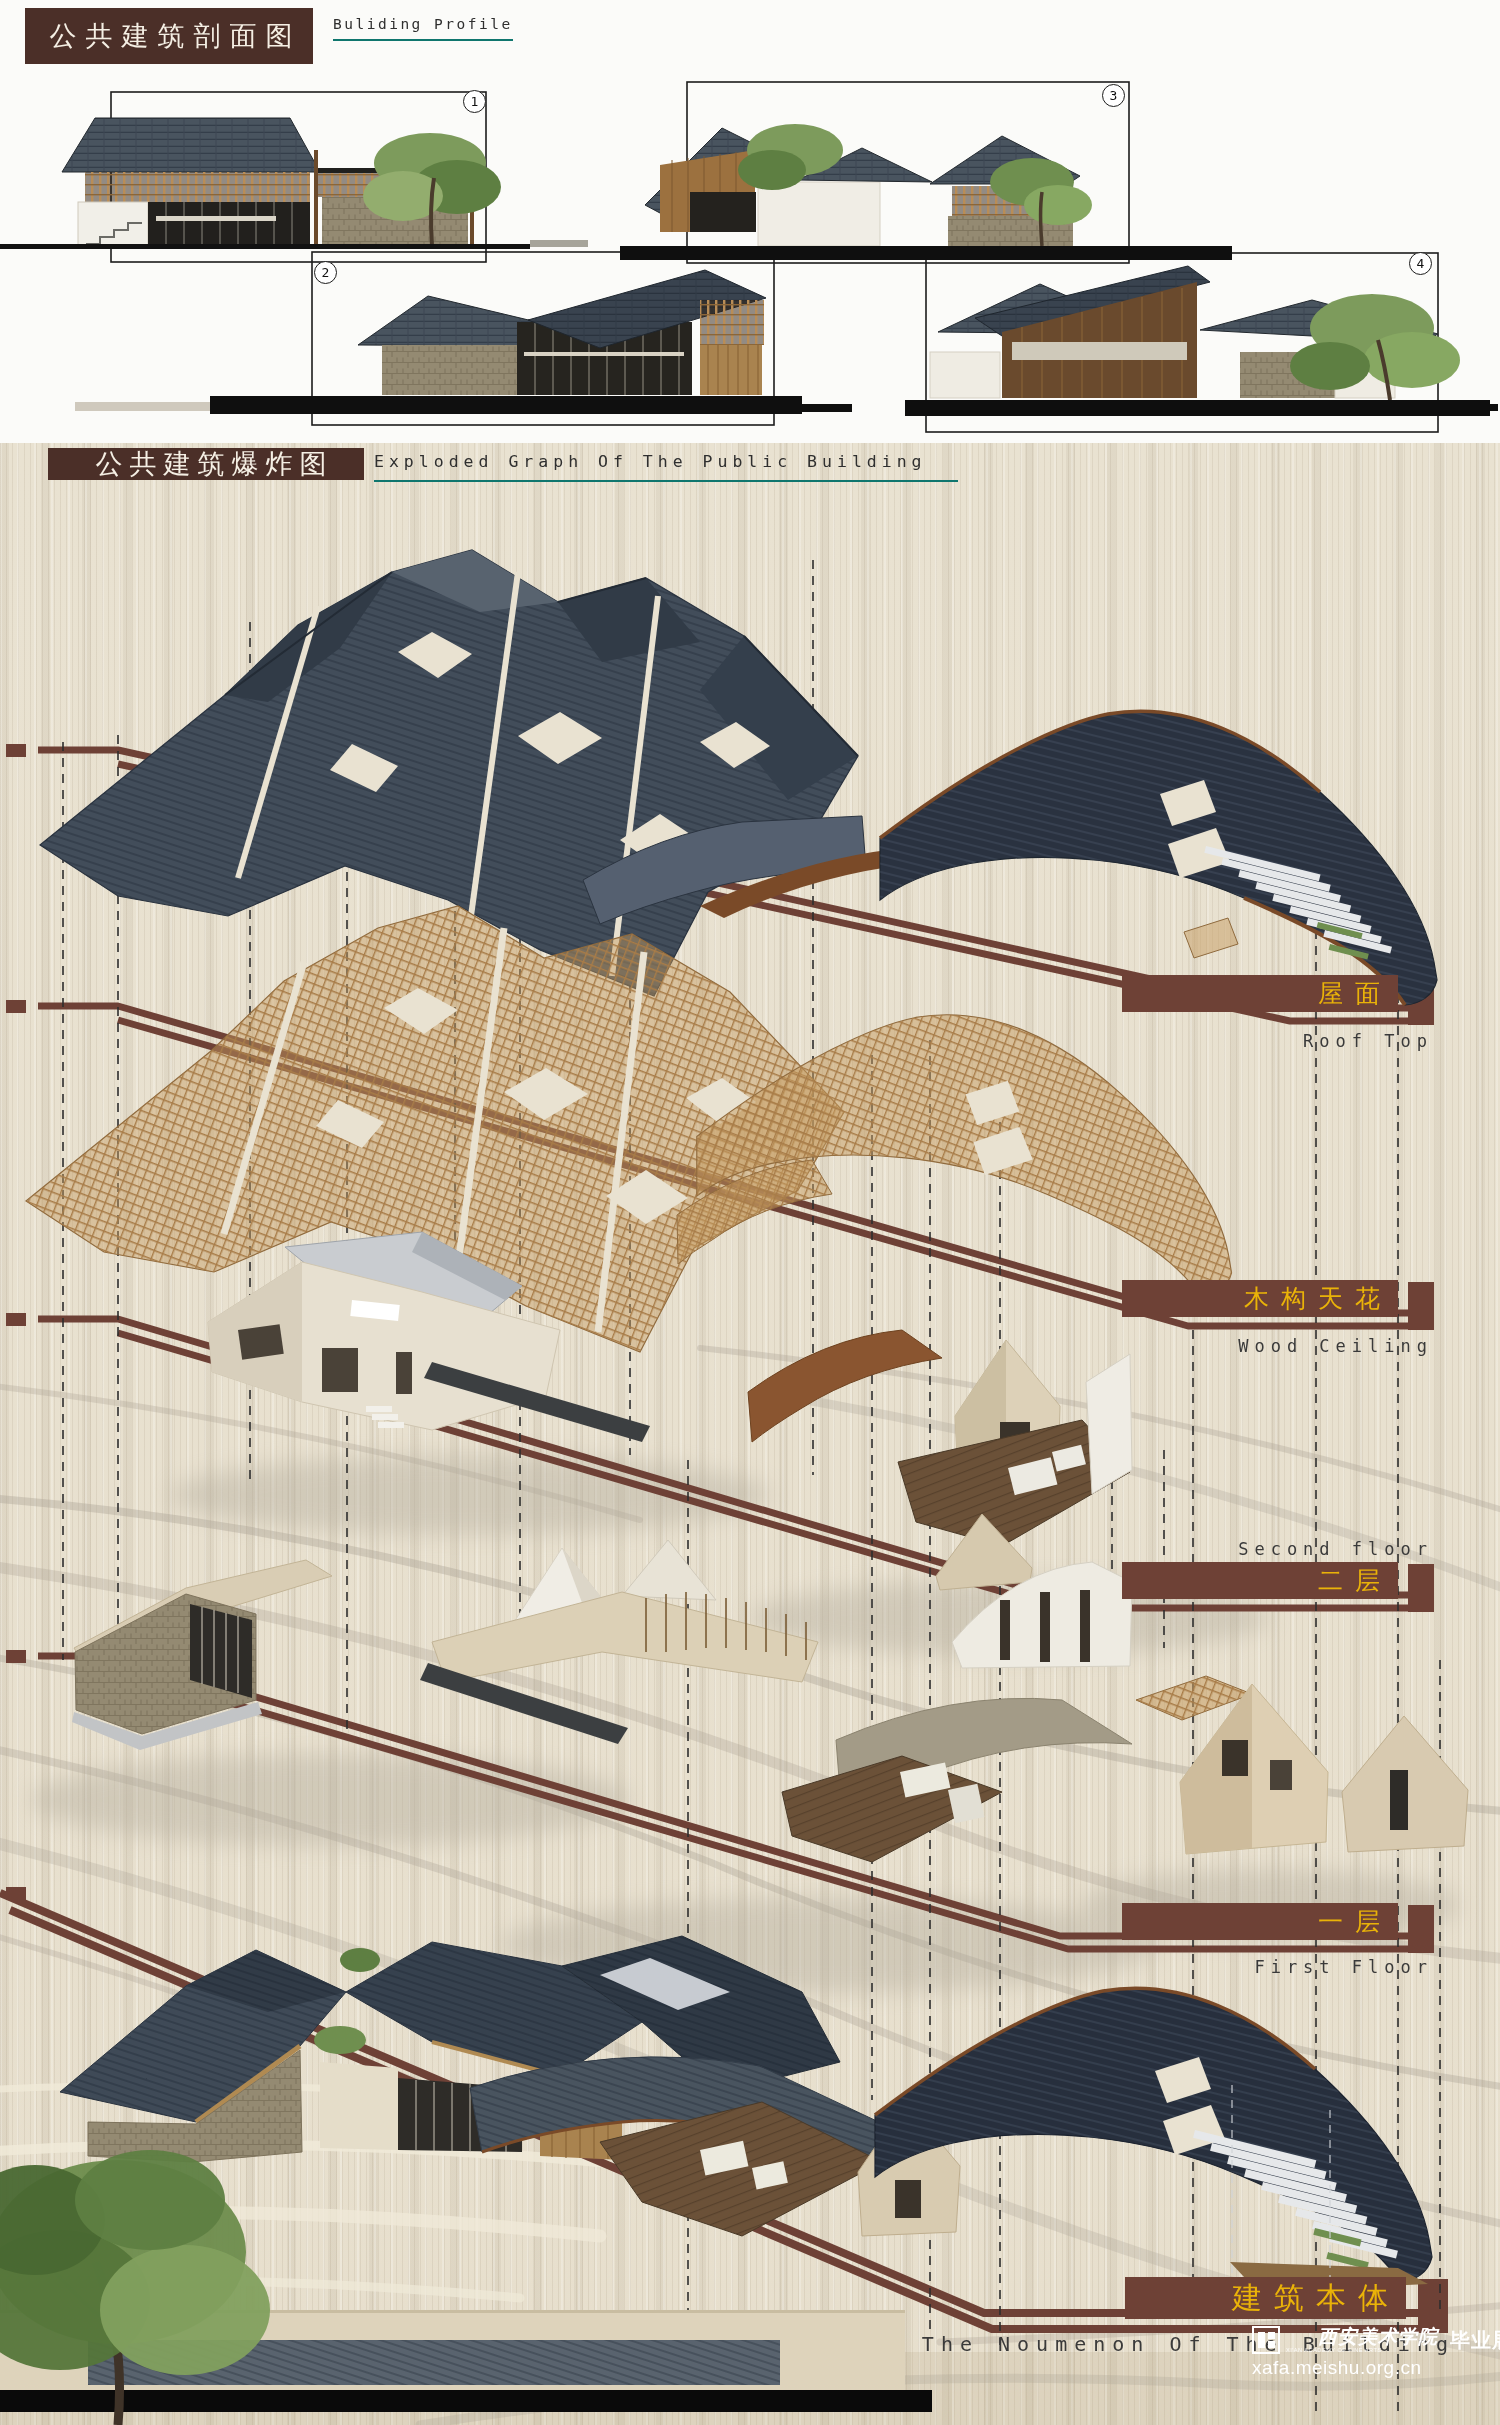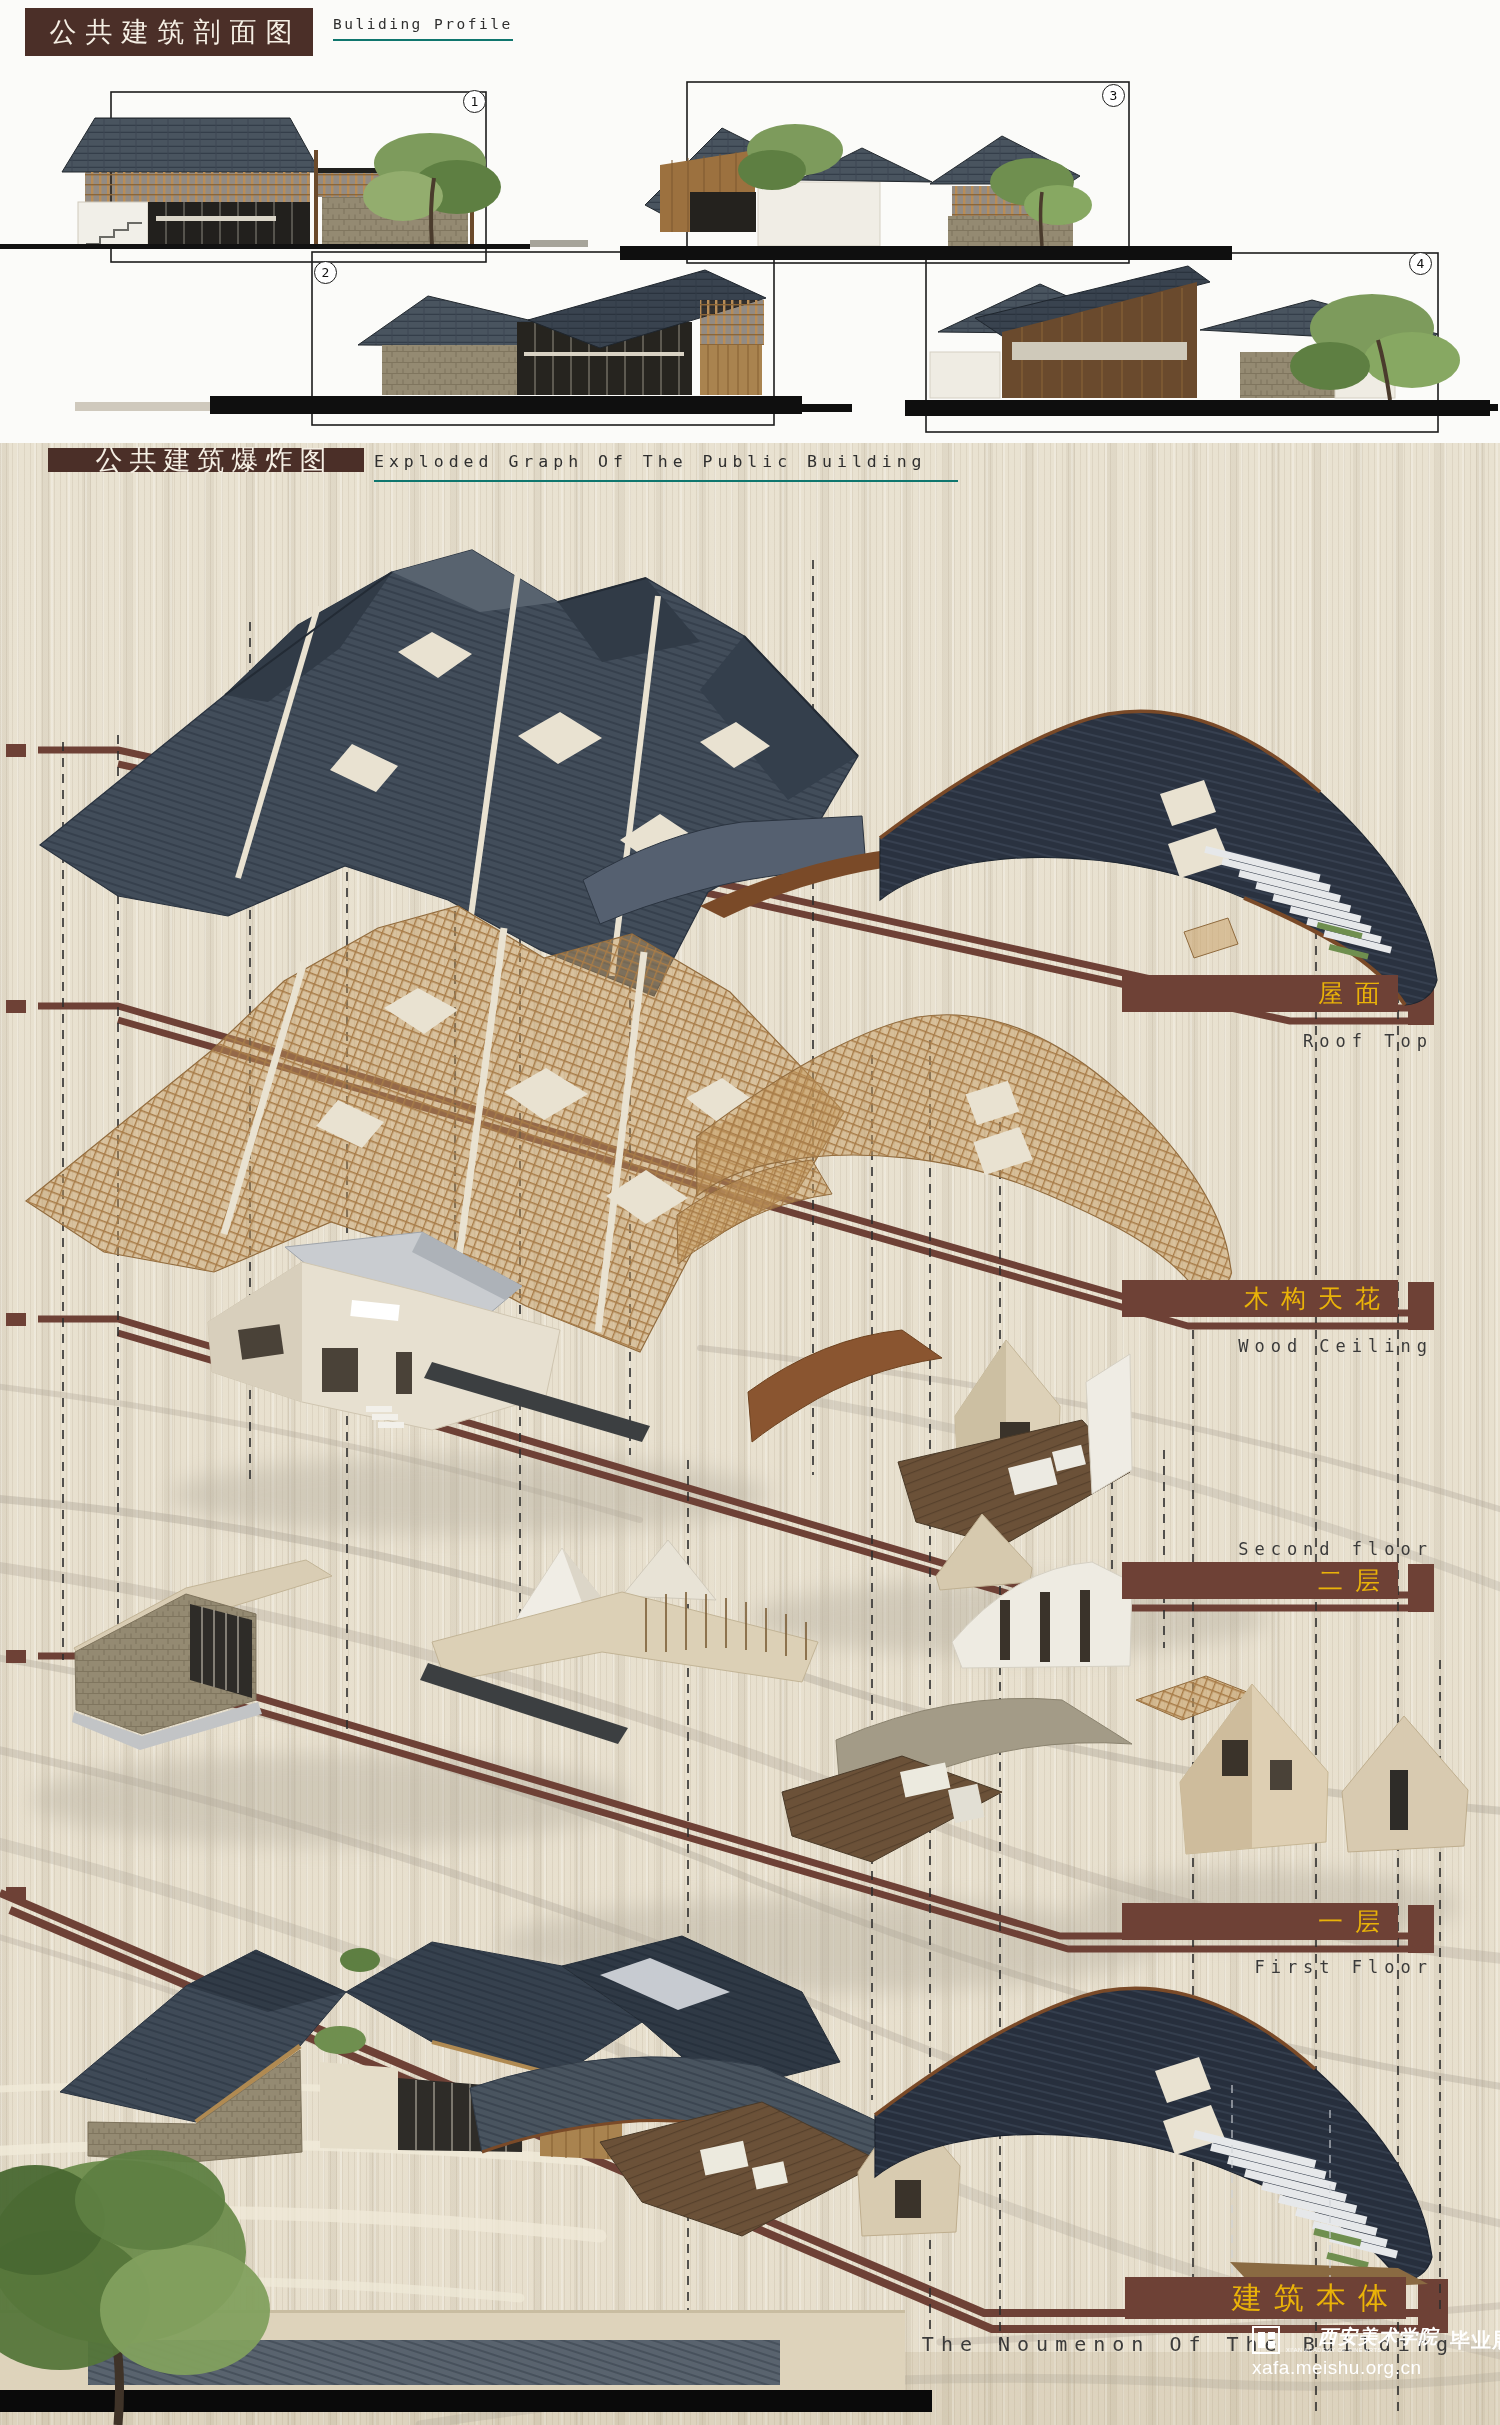--- a/index.html
+++ b/index.html
@@ -14,22 +14,22 @@
       repeating-linear-gradient(90deg, rgba(105,88,60,.07) 0 9px, rgba(0,0,0,0) 9px 41px),
       linear-gradient(#e9e2d1,#e7dfcd);}
   #panel-bottom-band{left:0;top:2352px;width:1500px;height:73px;background:rgba(160,140,100,.14);}
   svg{display:block;}
   #art{left:0;top:0;z-index:2;}
   .txt{z-index:5;}
   
   .titlebox{background:#4b2f28;color:#f5efe4;text-align:center;
     font-family:"Liberation Serif","DejaVu Serif",serif;
     display:flex;align-items:center;justify-content:center;}
-  #t1box{left:25px;top:8px;width:288px;height:48px;font-size:27px;letter-spacing:9px;padding-left:13px;box-sizing:border-box;}
-  #t2box{left:48px;top:448px;width:316px;height:24px;font-size:27px;letter-spacing:7px;padding-left:17px;box-sizing:border-box;}
+  #t1box{left:25px;top:8px;width:288px;height:56px;font-size:27px;letter-spacing:9px;padding-left:13px;box-sizing:border-box;}
+  #t2box{left:48px;top:448px;width:316px;height:32px;font-size:27px;letter-spacing:7px;padding-left:17px;box-sizing:border-box;}
   .en-sub{font-family:"DejaVu Sans Mono","Liberation Mono",monospace;color:#2f2f2f;
     border-bottom:2px solid #0f766e;}
   #t1en{left:333px;top:16px;font-size:14.5px;letter-spacing:2.5px;padding-bottom:7px;}
   #t2en{left:374px;top:452px;width:584px;font-size:16.5px;letter-spacing:5px;padding-bottom:9px;}
   
   .fig-circle{width:21px;height:21px;border:1.6px solid #1c1c1c;border-radius:50%;
     background:#fff;color:#111;font-size:13px;line-height:21px;text-align:center;
     font-family:"DejaVu Sans Mono","Liberation Mono",monospace;}
   
   .bar{background:#6e4136;color:#eab308;text-align:right;

